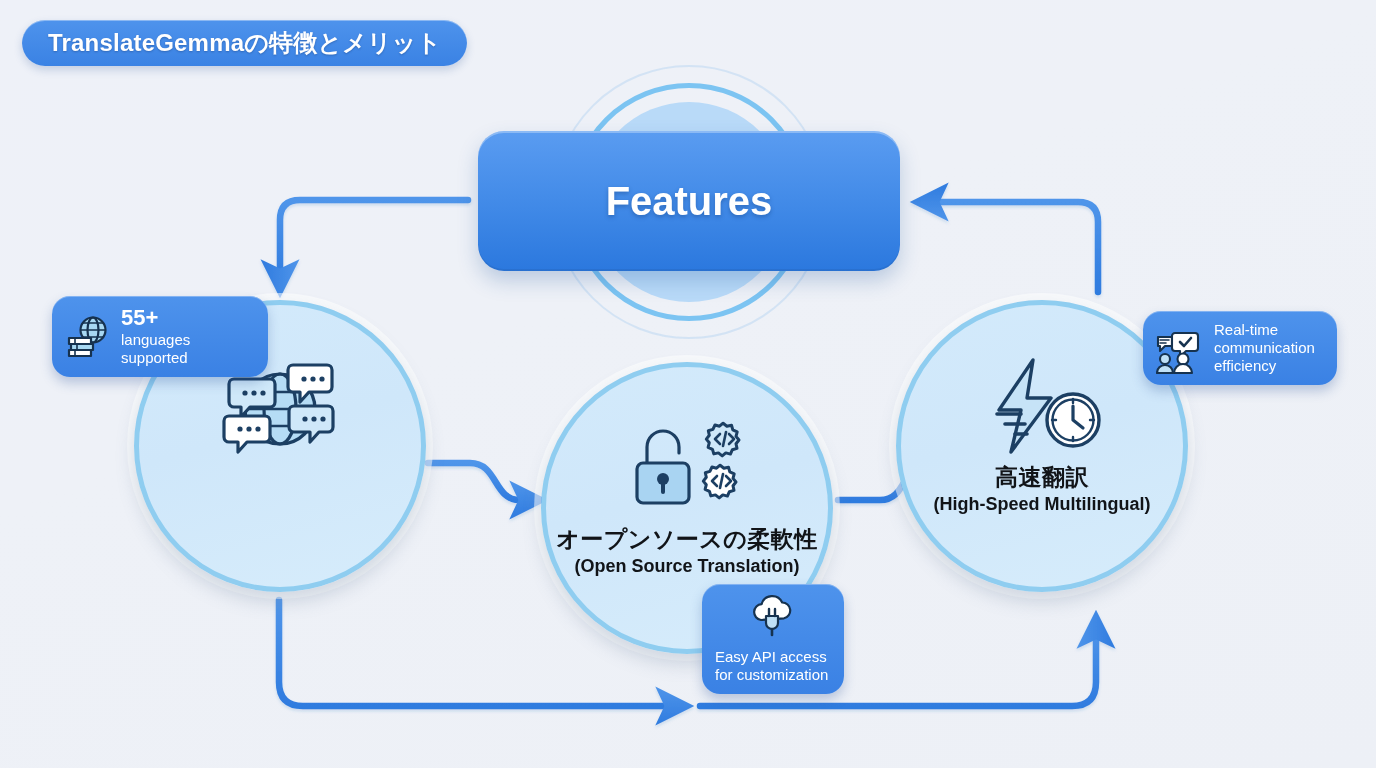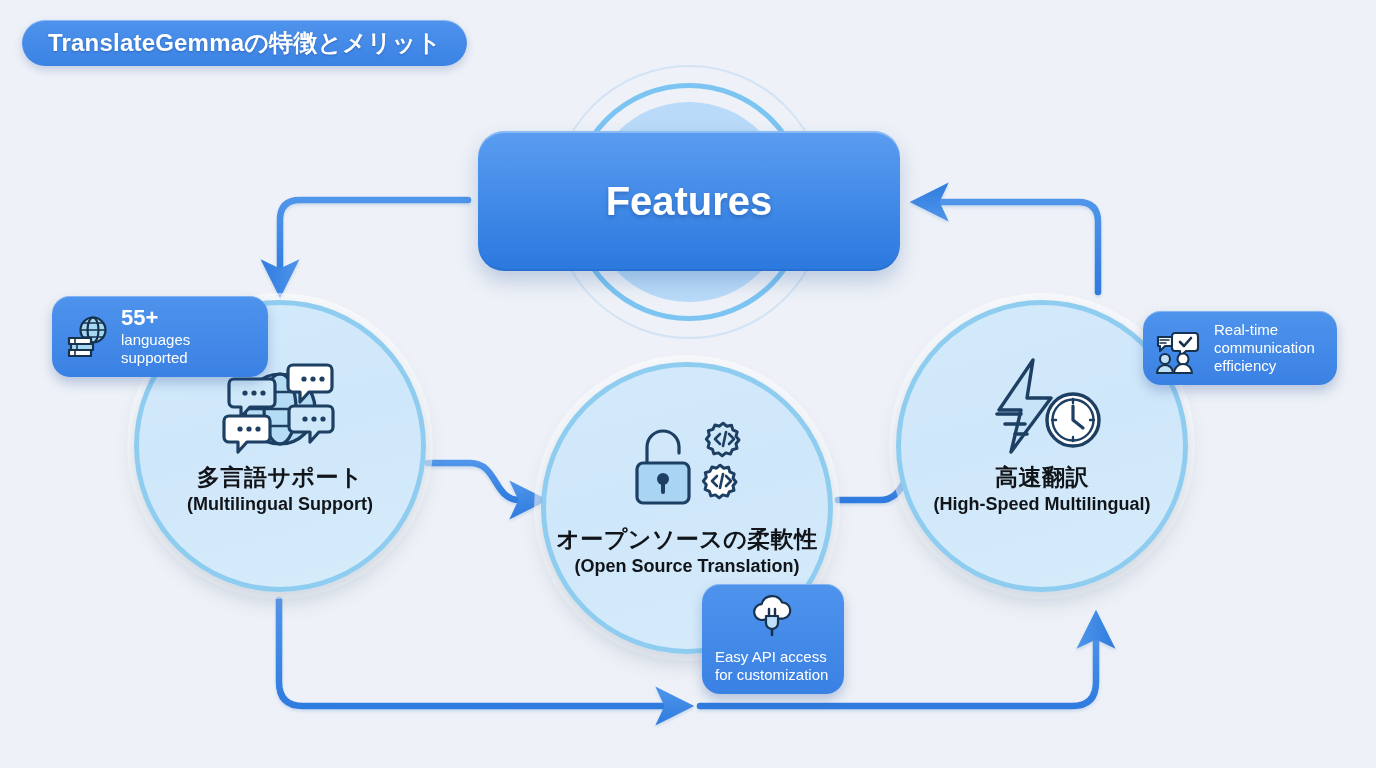--- a/index.html
+++ b/index.html
@@ -203,24 +203,20 @@
             <circle cx="101" cy="20" r="2.6"></circle>
           <circle cx="19" cy="70" r="2.6"></circle>
             <circle cx="28" cy="70" r="2.6"></circle>
             <circle cx="37" cy="70" r="2.6"></circle>
           <circle cx="84" cy="60" r="2.6"></circle>
             <circle cx="93" cy="60" r="2.6"></circle>
             <circle cx="102" cy="60" r="2.6"></circle>
         </g>
       </svg>
     </div>
-    <div class="circle-label">
-      <span class="jp">多言語サポート</span>
-      <span class="en">(Multilingual Support)</span>
-    </div>
   </div>
 
   <div class="circle c2">
     <div class="circle-icon">
       <svg width="116" height="100" viewBox="0 0 116 100">
         <g stroke="#1c3f63" stroke-width="3.2" fill="none" stroke-linejoin="round" stroke-linecap="round">
 
           <path d="M18 44 V28 a16 16 0 0 1 32 0 V34"></path>
 
           <rect x="8" y="44" width="52" height="40" rx="6" fill="#a9d4f2"></rect>

